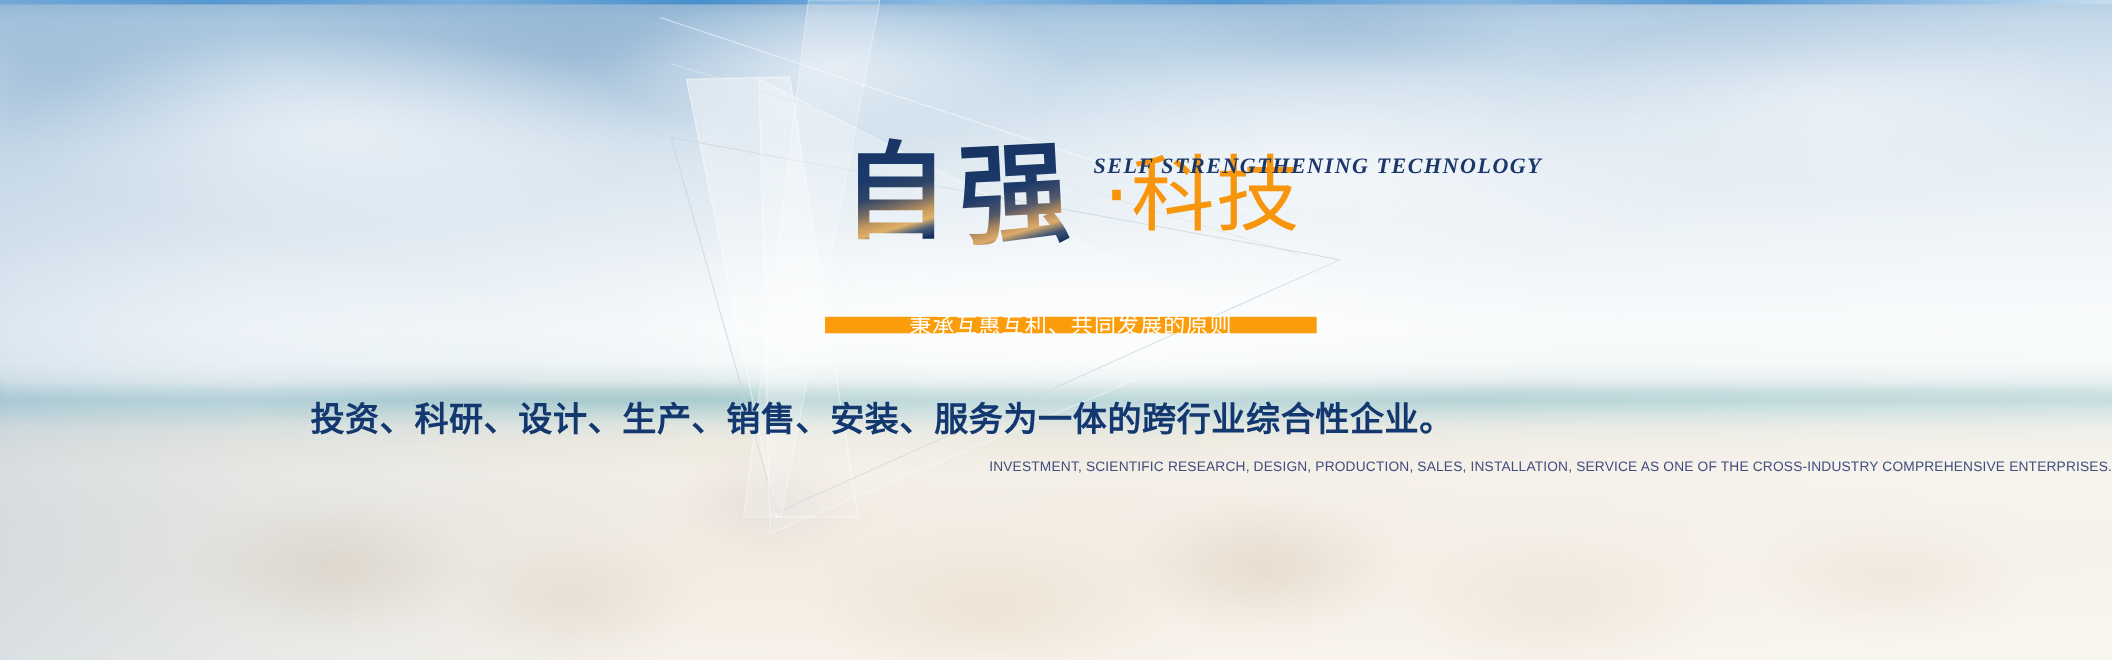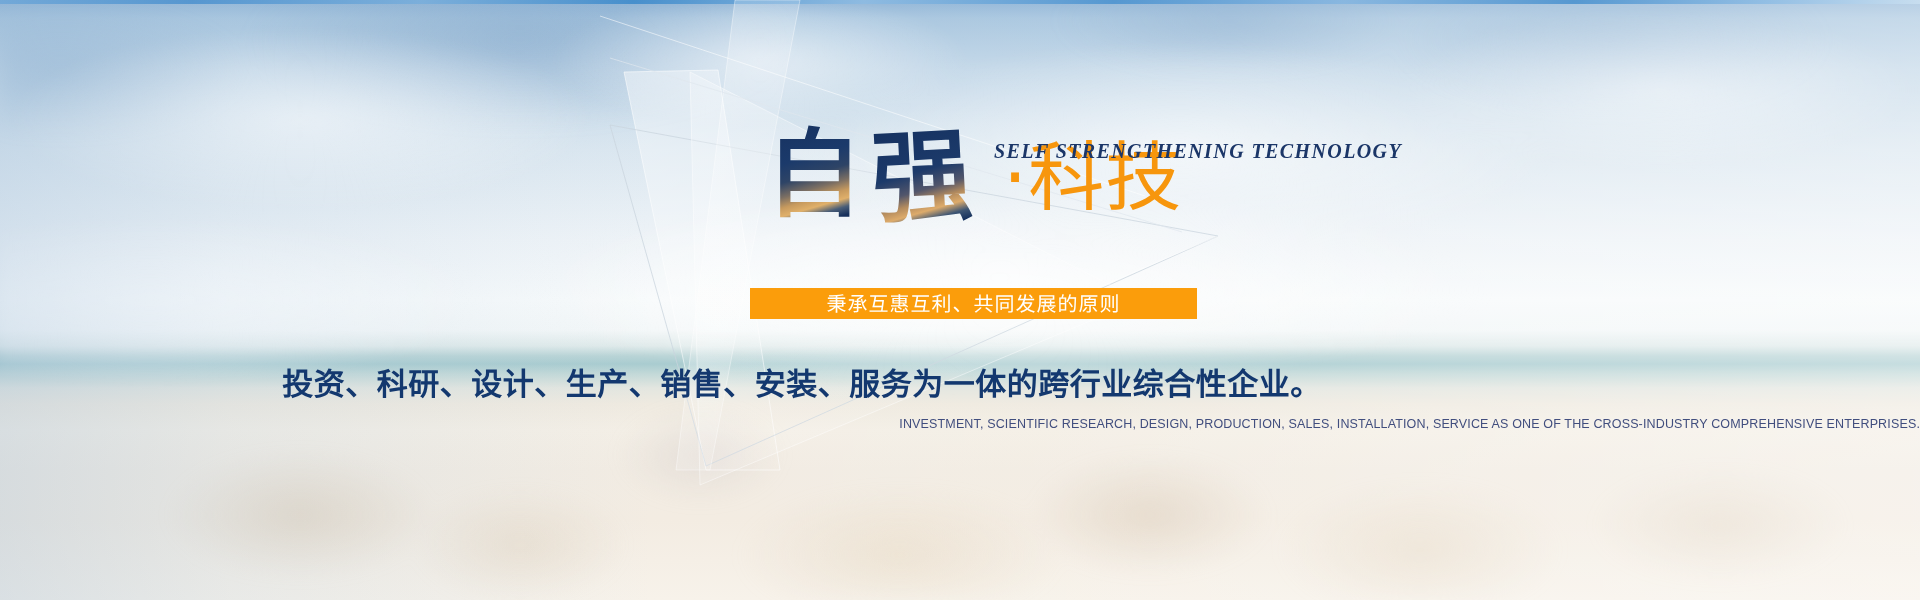--- a/index.html
+++ b/index.html
@@ -165,21 +165,21 @@
     letter-spacing: 1.4px;
     white-space: nowrap;
   }
 
   
   .slogan-bar {
     position: absolute;
     left: 750px;
     top: 288px;
     width: 447px;
-    height: 31px;
+    height: 15px;
     background: #FB9D0B;
     display: flex;
     align-items: center;
     justify-content: center;
   }
   .slogan-bar-text {
     font-family: "DejaVu Sans", "Liberation Sans", sans-serif;
     font-size: 20px;
     font-weight: 400;
     color: #ffffff;
@@ -188,21 +188,21 @@
     white-space: nowrap;
   }
 
   
   .headline-cn {
     position: absolute;
     left: 0;
     top: 366px;
     width: 1604px;
     text-align: center;
-    font-family: Liberation Sans, sans-serif;
+    font-family: Liberation Mono, monospace;
     font-size: 31px;
     font-weight: 700;
     color: #13386F;
     letter-spacing: 0.5px;
     line-height: 1.25;
     white-space: nowrap;
   }
 
   
   .subhead-en {

